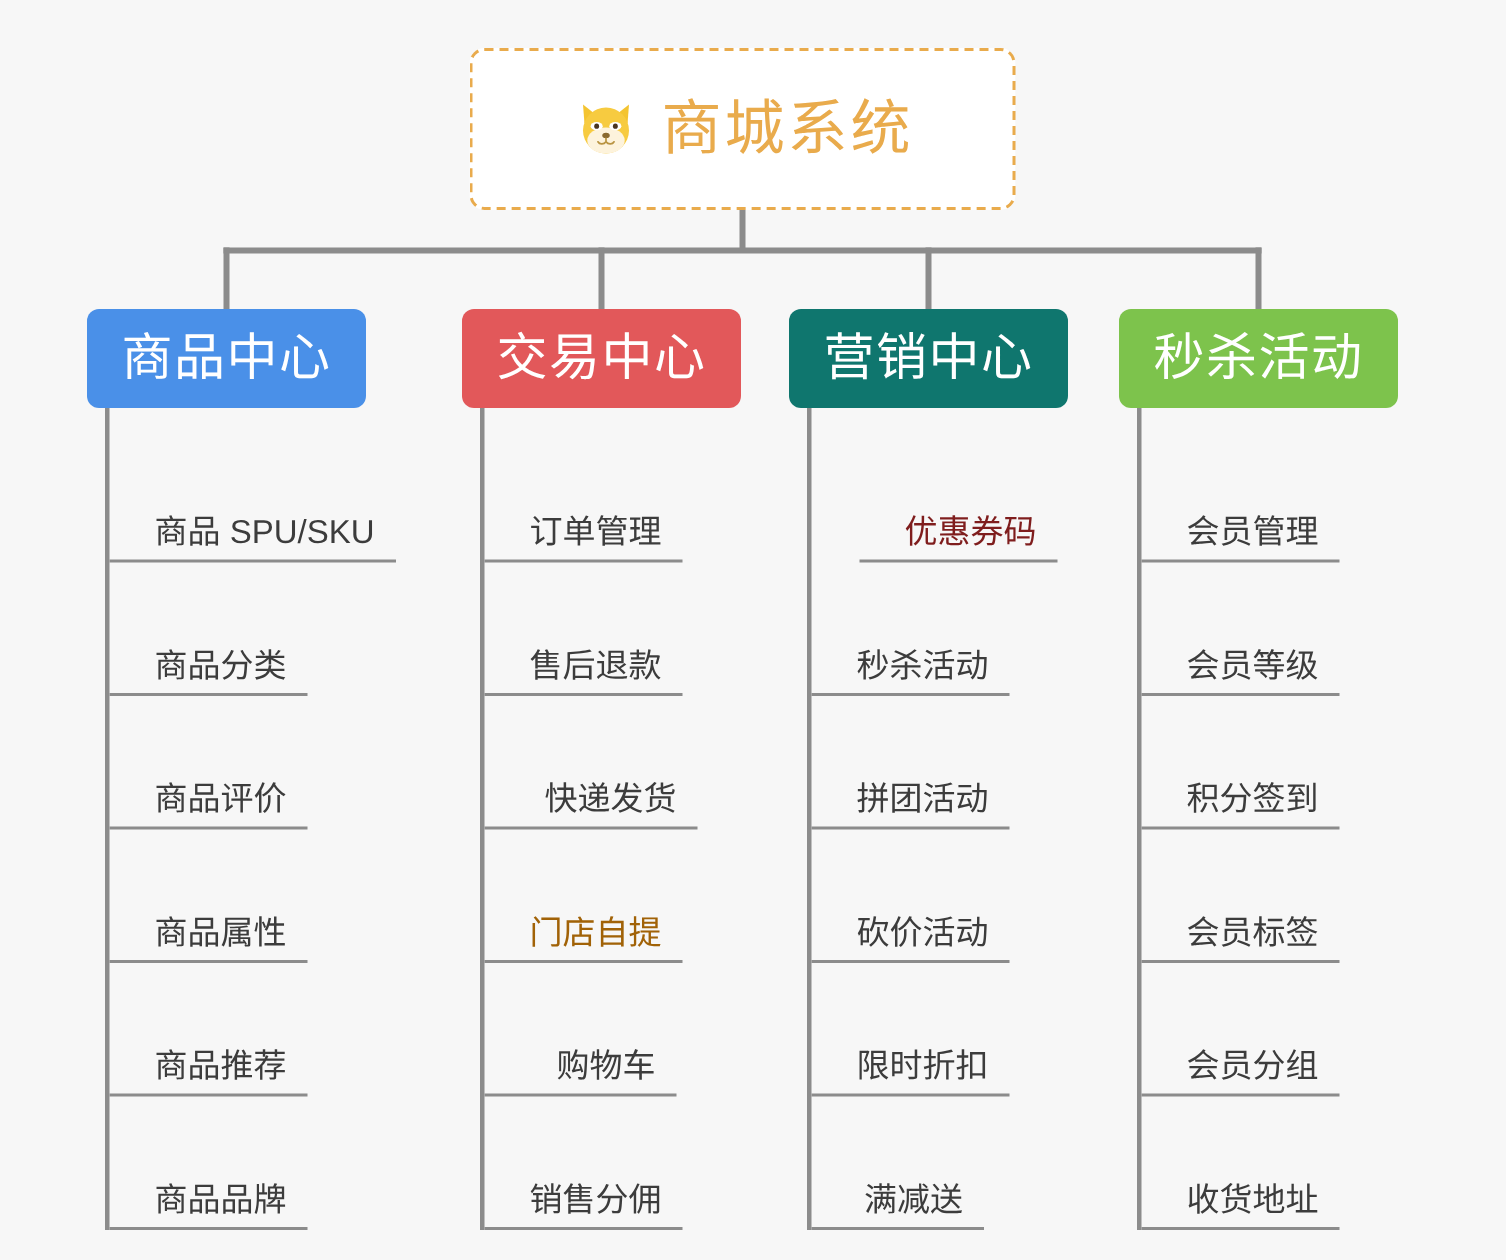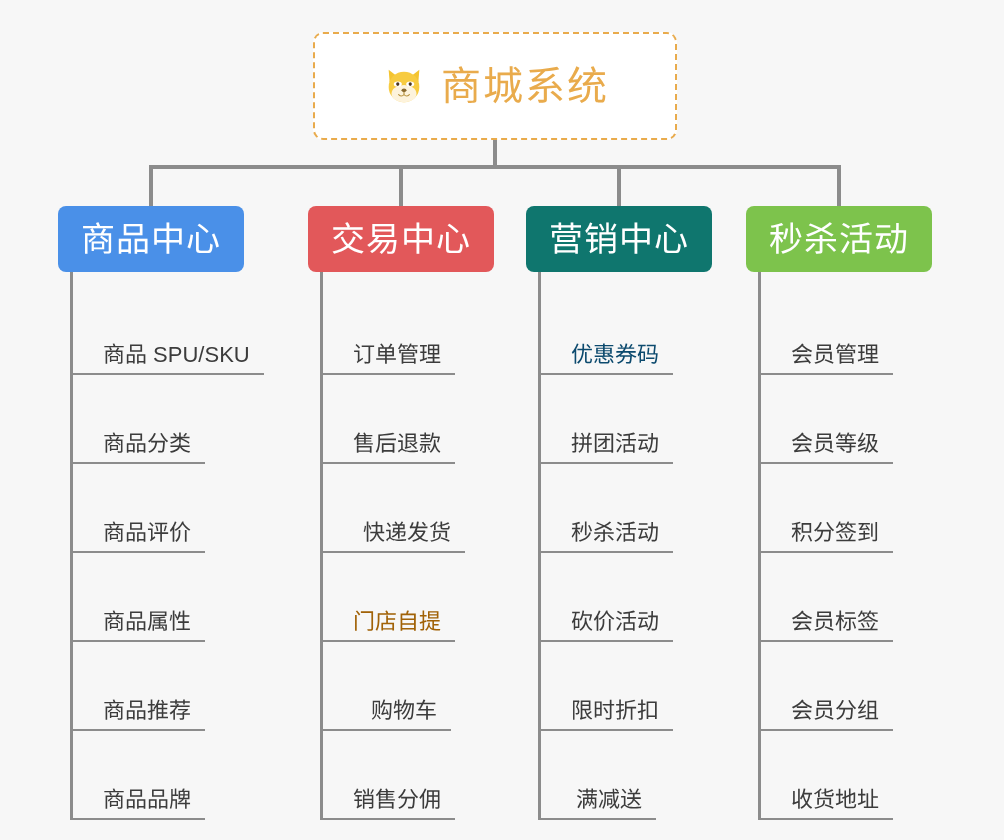--- a/index.html
+++ b/index.html
@@ -213,27 +213,27 @@
       </div>
     </div>
   </div>
 
   <div class="column col3">
     <div class="cat-box" style="background: #0f766e;">
       <span>营销中心</span>
     </div>
     <div class="leaf-list" style="border-left-color: rgb(140, 140, 140);">
       <div class="leaf-item">
-        <span class="leaf-underline" style="border-bottom-color: rgb(140, 140, 140); color: #0c4a6e;">优惠券码</span>
+        <span class="leaf-underline" style="border-bottom-color: rgb(140, 140, 140); color: #7f1d1d; margin-left: 32px;">优惠券码</span>
+      </div>
+      <div class="leaf-item">
+        <span class="leaf-underline" style="border-bottom-color: rgb(140, 140, 140); color: rgb(60, 60, 60);">秒杀活动</span>
       </div>
       <div class="leaf-item">
         <span class="leaf-underline" style="border-bottom-color: rgb(140, 140, 140); color: rgb(60, 60, 60);">拼团活动</span>
-      </div>
-      <div class="leaf-item">
-        <span class="leaf-underline" style="border-bottom-color: rgb(140, 140, 140); color: rgb(60, 60, 60);">秒杀活动</span>
       </div>
       <div class="leaf-item">
         <span class="leaf-underline" style="border-bottom-color: rgb(140, 140, 140); color: rgb(60, 60, 60);">砍价活动</span>
       </div>
       <div class="leaf-item">
         <span class="leaf-underline" style="border-bottom-color: rgb(140, 140, 140); color: rgb(60, 60, 60);">限时折扣</span>
       </div>
       <div class="leaf-item">
         <span class="leaf-underline" style="border-bottom-color: rgb(140, 140, 140); color: rgb(60, 60, 60); padding-left: 35px;">满减送</span>
       </div>

